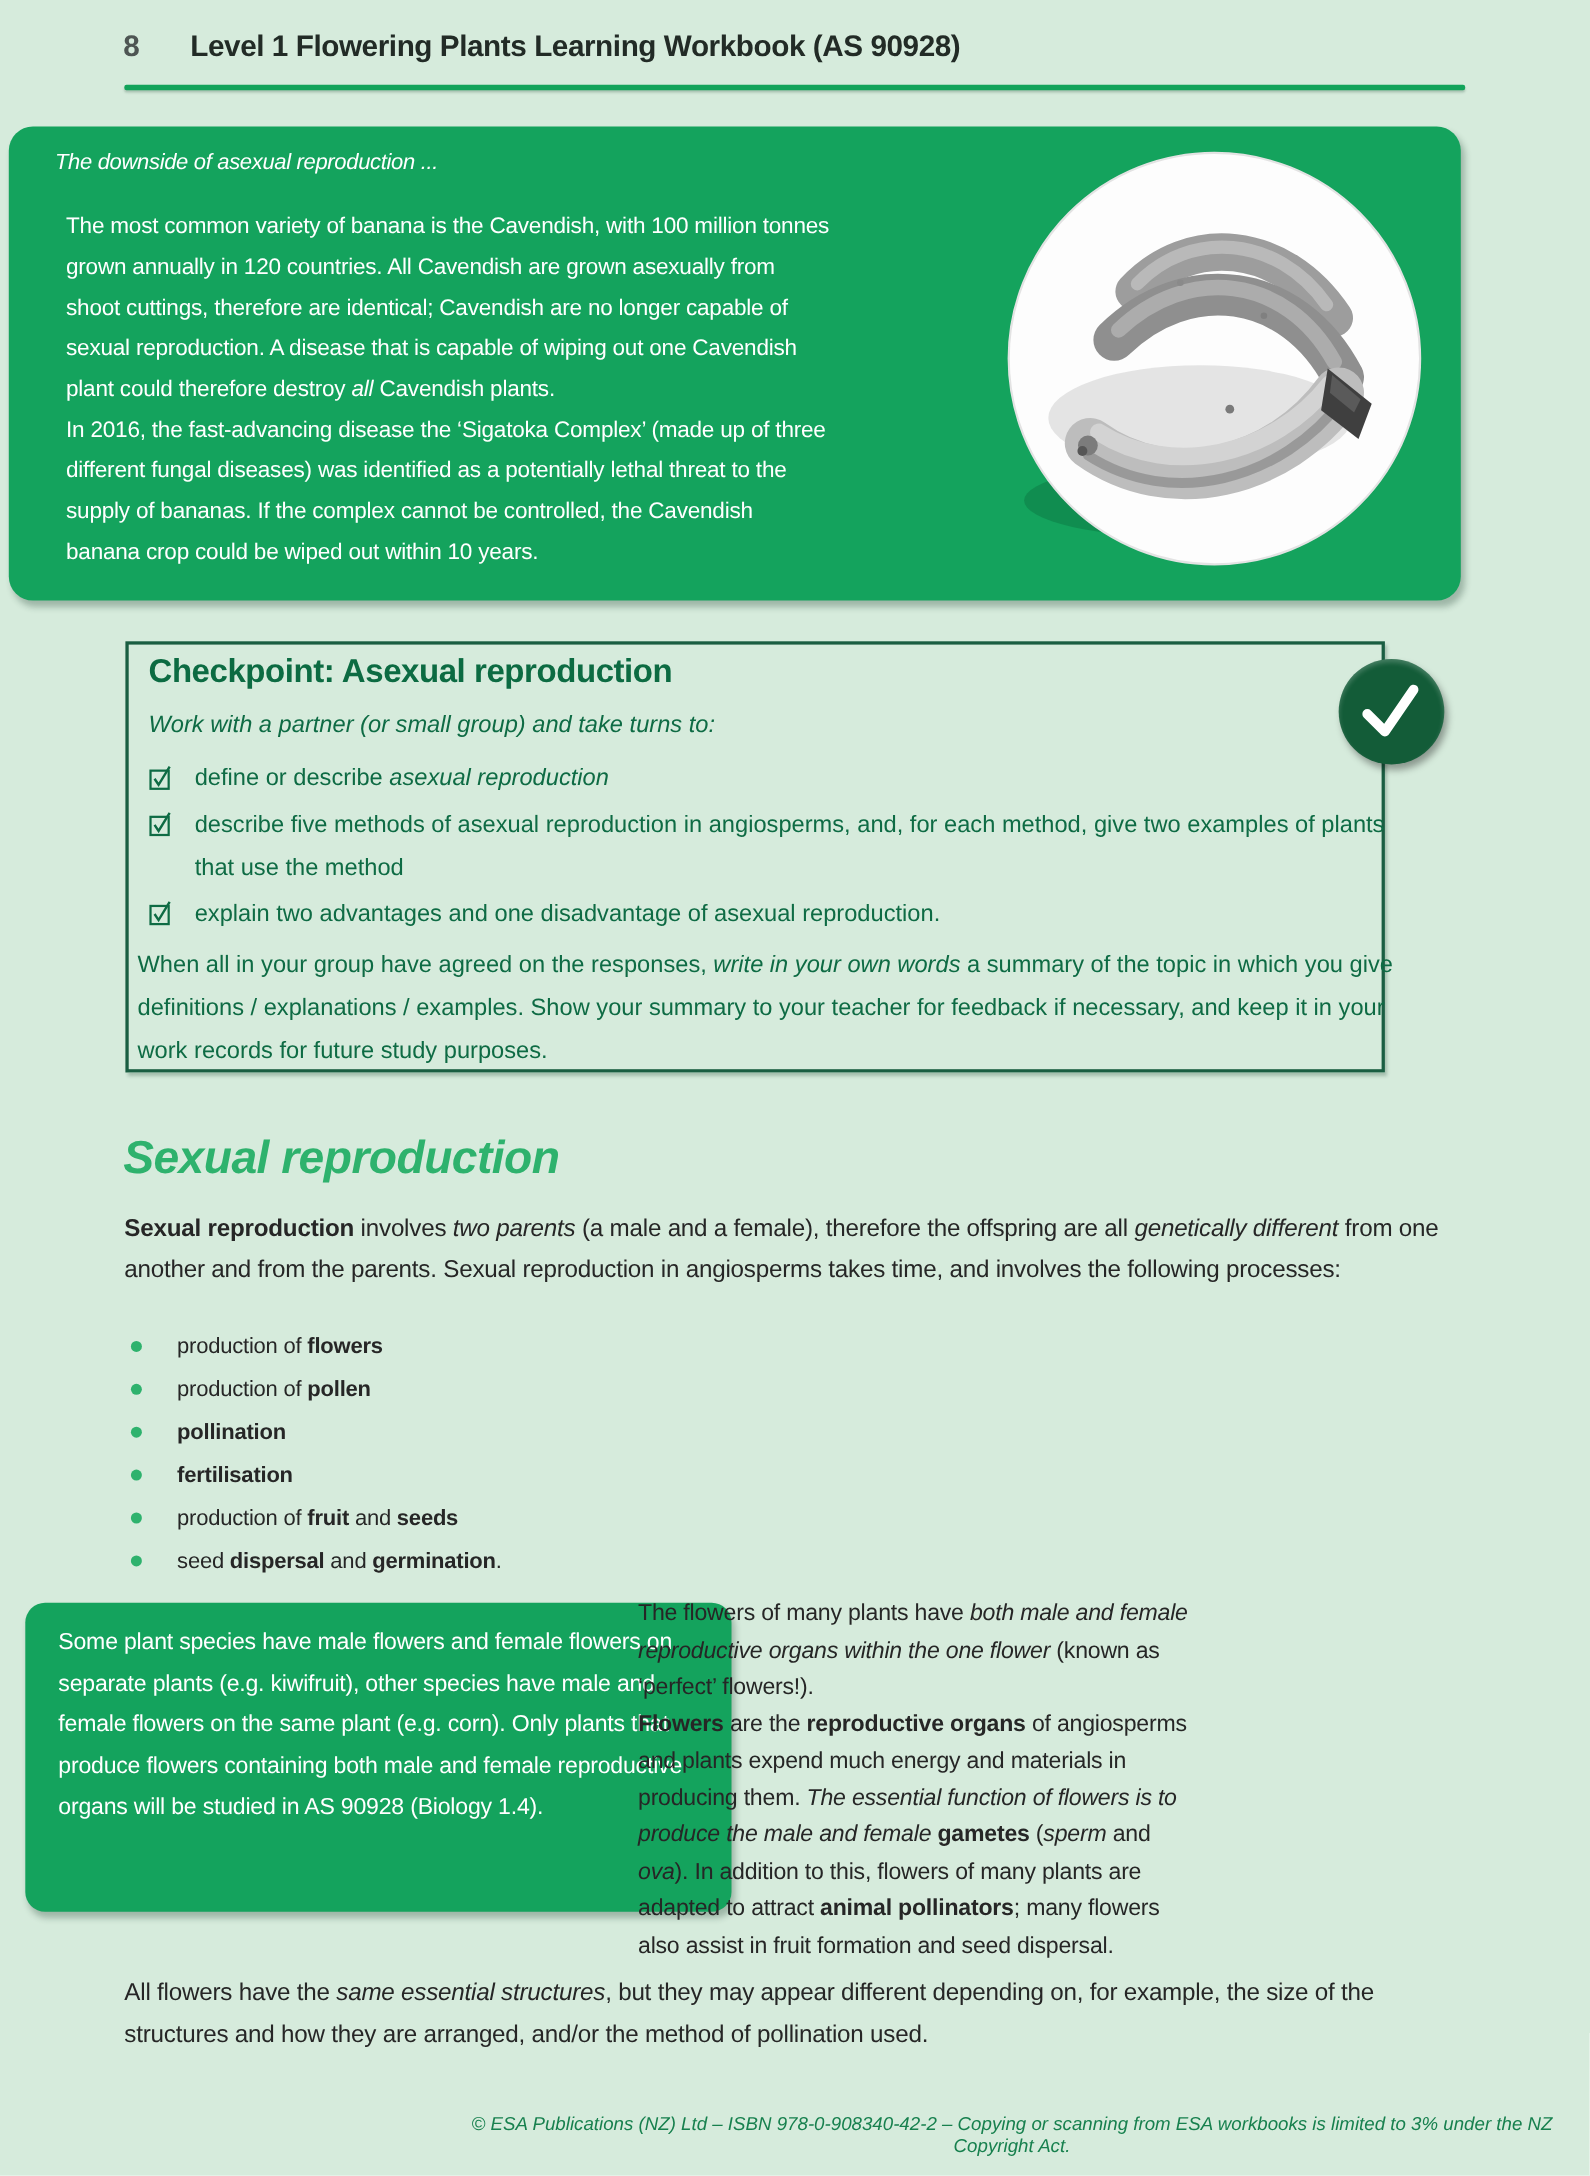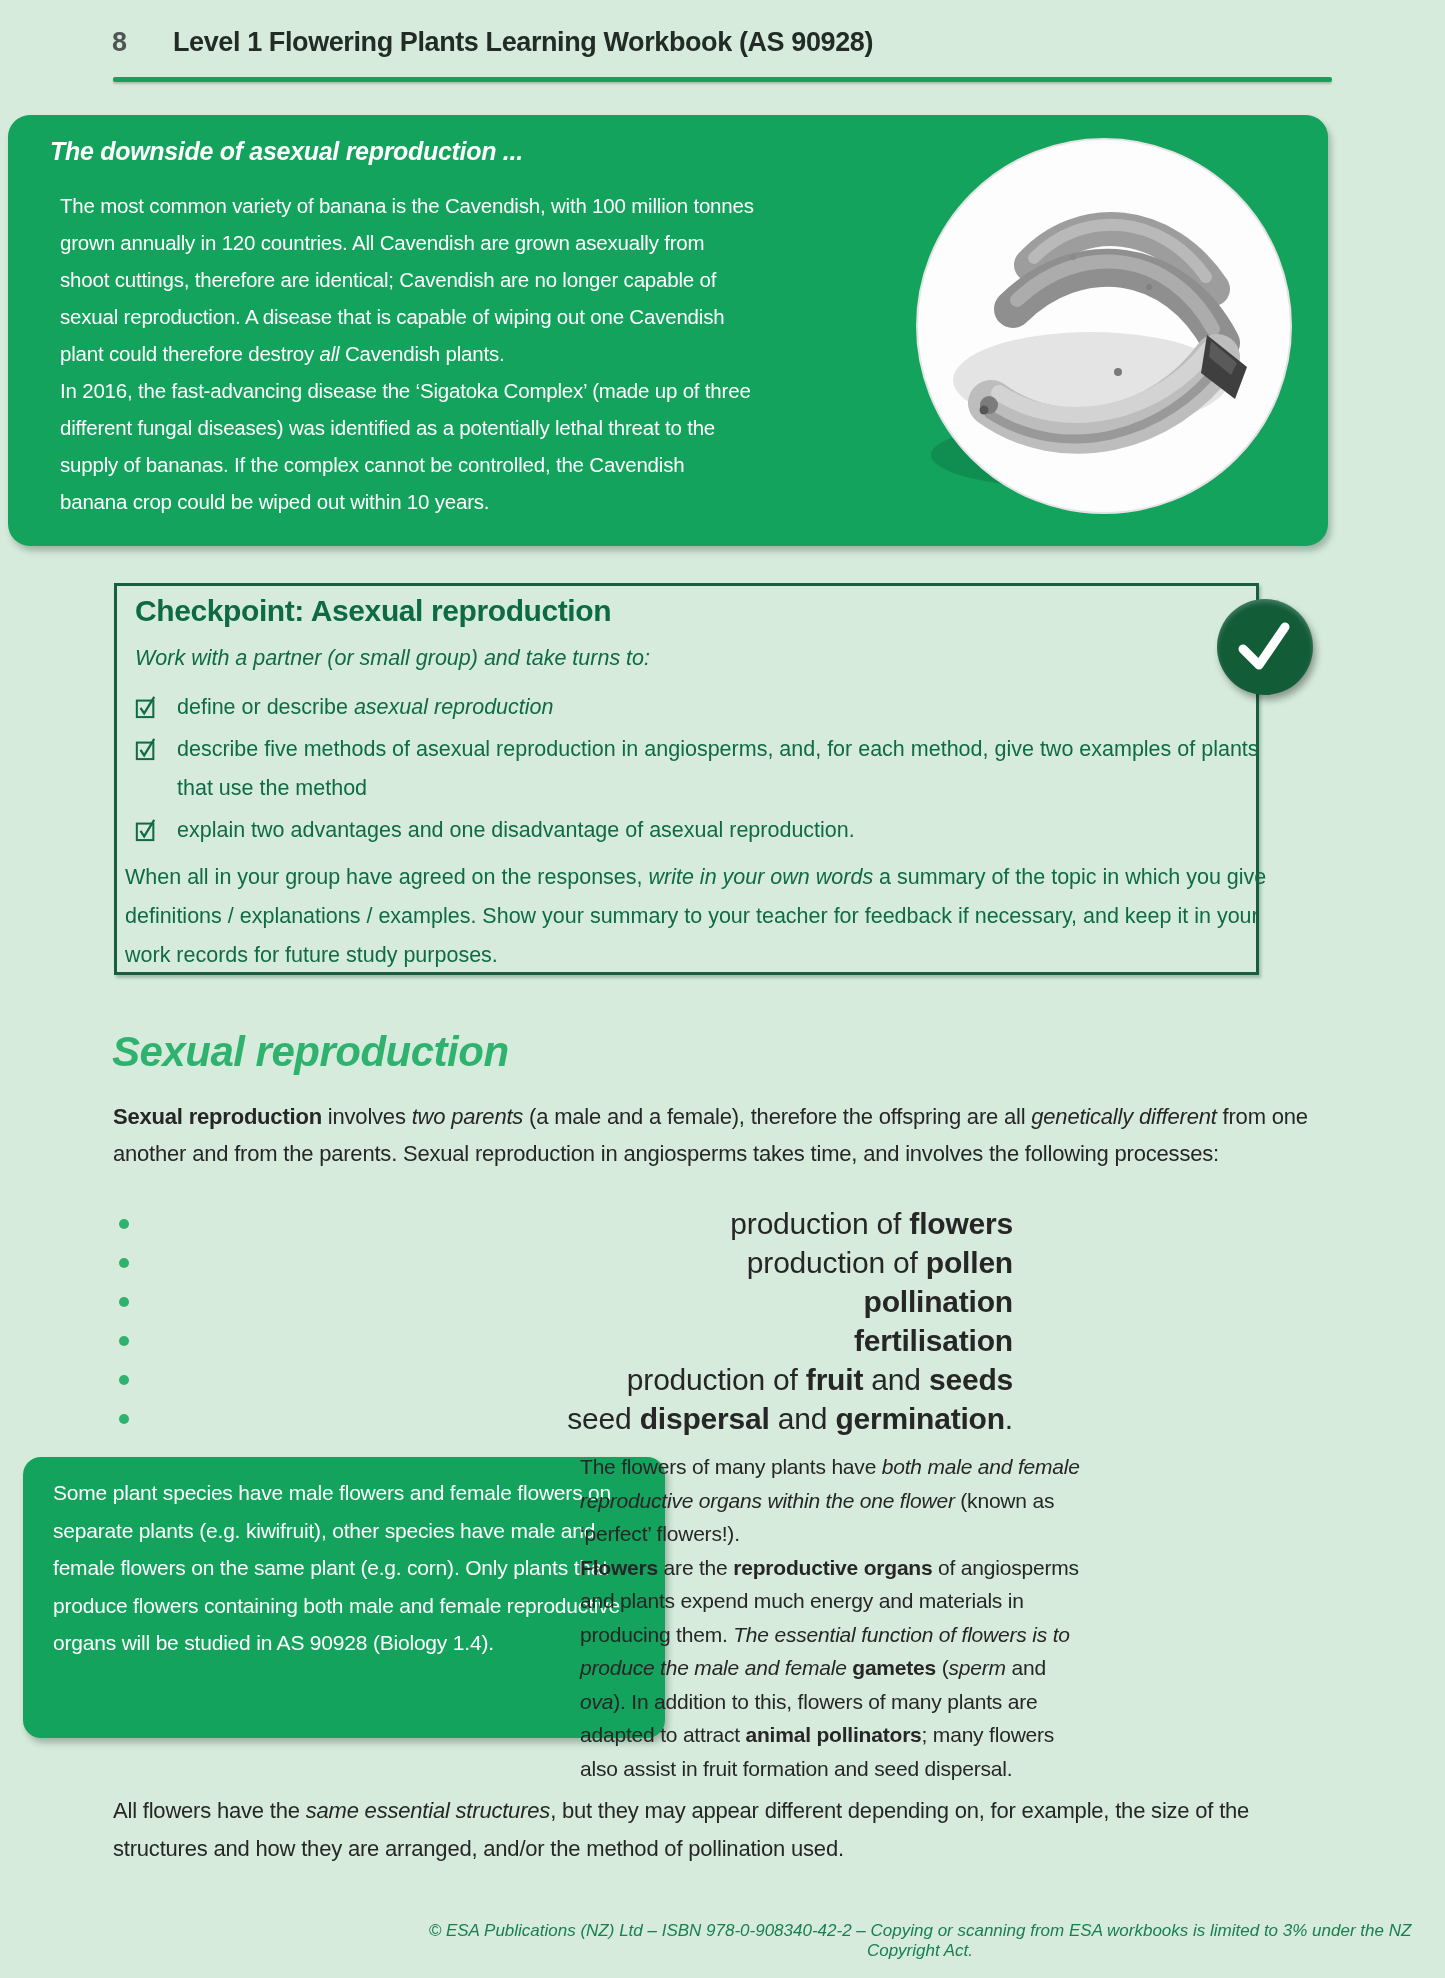--- a/index.html
+++ b/index.html
@@ -10,42 +10,42 @@
     color:var(--ink,#262626);
   }
   .abs{position:absolute;}
   
   #page-num{left:112px;top:27px;font-size:27px;font-weight:700;color:var(--page-num,#4e5553);letter-spacing:-.3px;}
   #hdr-title{left:173px;top:27px;font-size:27px;font-weight:700;color:var(--header-ink,#222b26);letter-spacing:-.4px;}
   #hdr-rule{left:113px;top:77px;width:1219px;height:5px;background:var(--rule-green,#12a35a);border-radius:2px;box-shadow:0 2px 2px rgba(30,70,50,.25);}
   
   #downside-box{left:8px;top:115px;width:1320px;height:431px;background:var(--panel-green,#14a35d);
     border-radius:22px;box-shadow:3px 5px 6px rgba(40,70,55,.32);}
-  #downside-title{left:42px;top:22px;font-size:25px;font-weight:700;font-style:italic;color:#fff;letter-spacing:-.3px;}
+  #downside-title{left:42px;top:22px;font-size:20px;font-weight:400;font-style:italic;color:#fff;letter-spacing:-.3px;}
   #downside-text{left:52px;top:72px;width:695px;font-size:20.5px;line-height:37px;color:#fff;letter-spacing:-.2px;}
   #downside-text .para + .para{margin-top:13px;}
   #banana-photo{left:905px;top:22px;width:382px;height:382px;}
   
   #checkpoint-box{left:114px;top:583px;width:1145px;height:392px;box-sizing:border-box;
     border:3px solid var(--border-green,#1a5e42);box-shadow:2px 3px 3px rgba(40,80,60,.3);}
   #cp-title{left:18px;top:8px;font-size:30px;font-weight:700;color:var(--darker-green,#0c6b42);letter-spacing:-.4px;}
   #cp-intro{left:18px;top:60px;font-size:21.5px;font-style:italic;color:var(--dark-green,#0e6b44);}
   #cp-items{left:18px;top:102px;width:1160px;color:var(--dark-green,#0e6b44);font-size:21.5px;line-height:39px;}
   .cp-item{display:flex;align-items:flex-start;margin-bottom:3px;}
   .cp-check{flex:0 0 auto;width:22px;height:24px;margin:7px 20px 0 0;color:var(--dark-green,#0e6b44);}
   #cp-outro{left:8px;top:272px;width:1158px;font-size:21.5px;line-height:39px;color:var(--dark-green,#0e6b44);}
   #check-badge{left:1100px;top:13px;width:96px;height:96px;border-radius:50%;
     background:var(--check-circle-green,#135c38);
     box-shadow:inset 0 3px 5px rgba(255,255,255,.22), 3px 5px 7px rgba(0,0,0,.35);}
   
   #section-heading{left:112px;top:1028px;font-size:42px;font-weight:700;font-style:italic;
     color:var(--accent-green,#2eb26d);letter-spacing:-.5px;}
   #section-intro{left:113px;top:1098px;width:1228px;font-size:22px;line-height:37px;letter-spacing:-.2px;}
   #bullet-list{left:113px;top:1212px;width:900px;}
-  .bullet-row{position:relative;padding-left:48px;margin-bottom:15px;font-size:30px;line-height:24px;letter-spacing:-.2px;text-align:right;}
+  .bullet-row{position:relative;padding-left:48px;margin-bottom:15px;font-size:20px;line-height:24px;letter-spacing:-.2px;}
   .bullet-dot{position:absolute;left:6px;top:7px;width:10px;height:10px;border-radius:50%;
     background:var(--accent-green,#2eb26d);}
   
   #aside-box{left:23px;top:1457px;width:642px;height:281px;box-sizing:border-box;
     background:var(--panel-green,#14a35d);border-radius:18px;box-shadow:3px 5px 6px rgba(40,70,55,.32);
     padding:17px 28px 0 30px;color:#fff;font-size:21px;line-height:37.5px;letter-spacing:-.2px;}
   #right-col{left:580px;top:1450px;width:500px;font-size:21px;line-height:33.5px;letter-spacing:-.2px;}
   #right-col .para + .para{margin-top:13px;}
   #closing-para{left:113px;top:1792px;width:1235px;font-size:22px;line-height:38px;letter-spacing:-.2px;}
   

